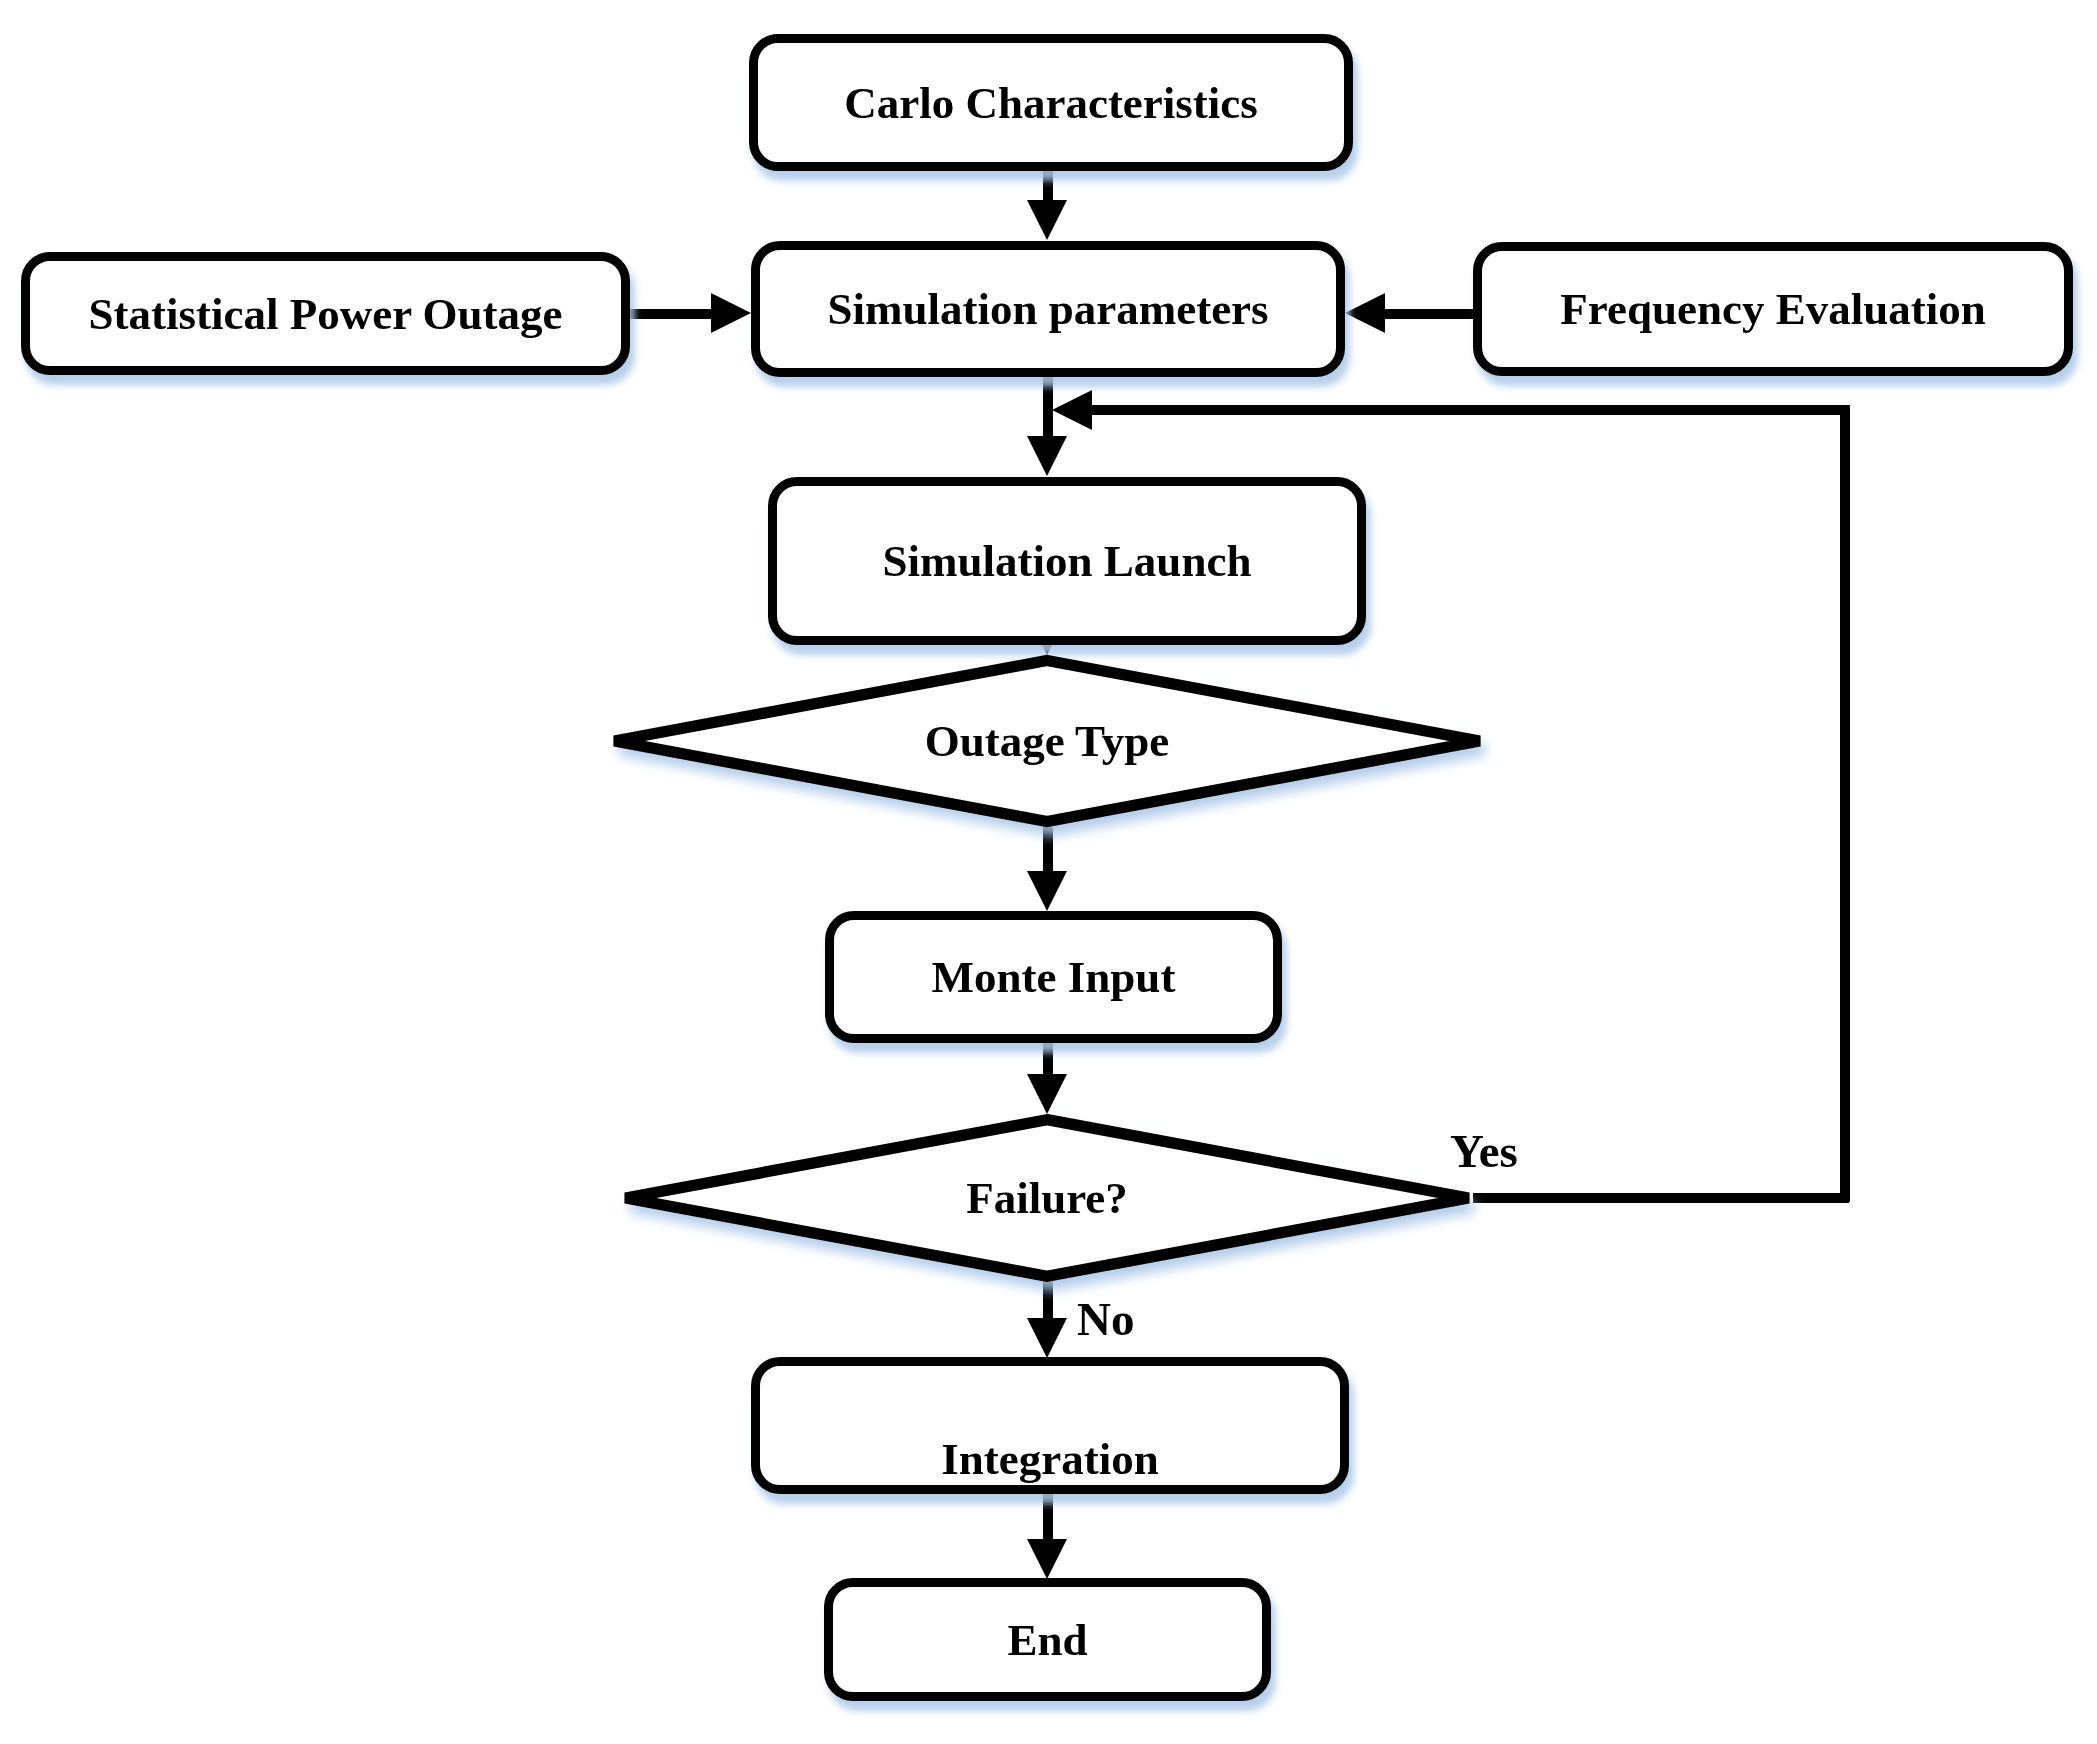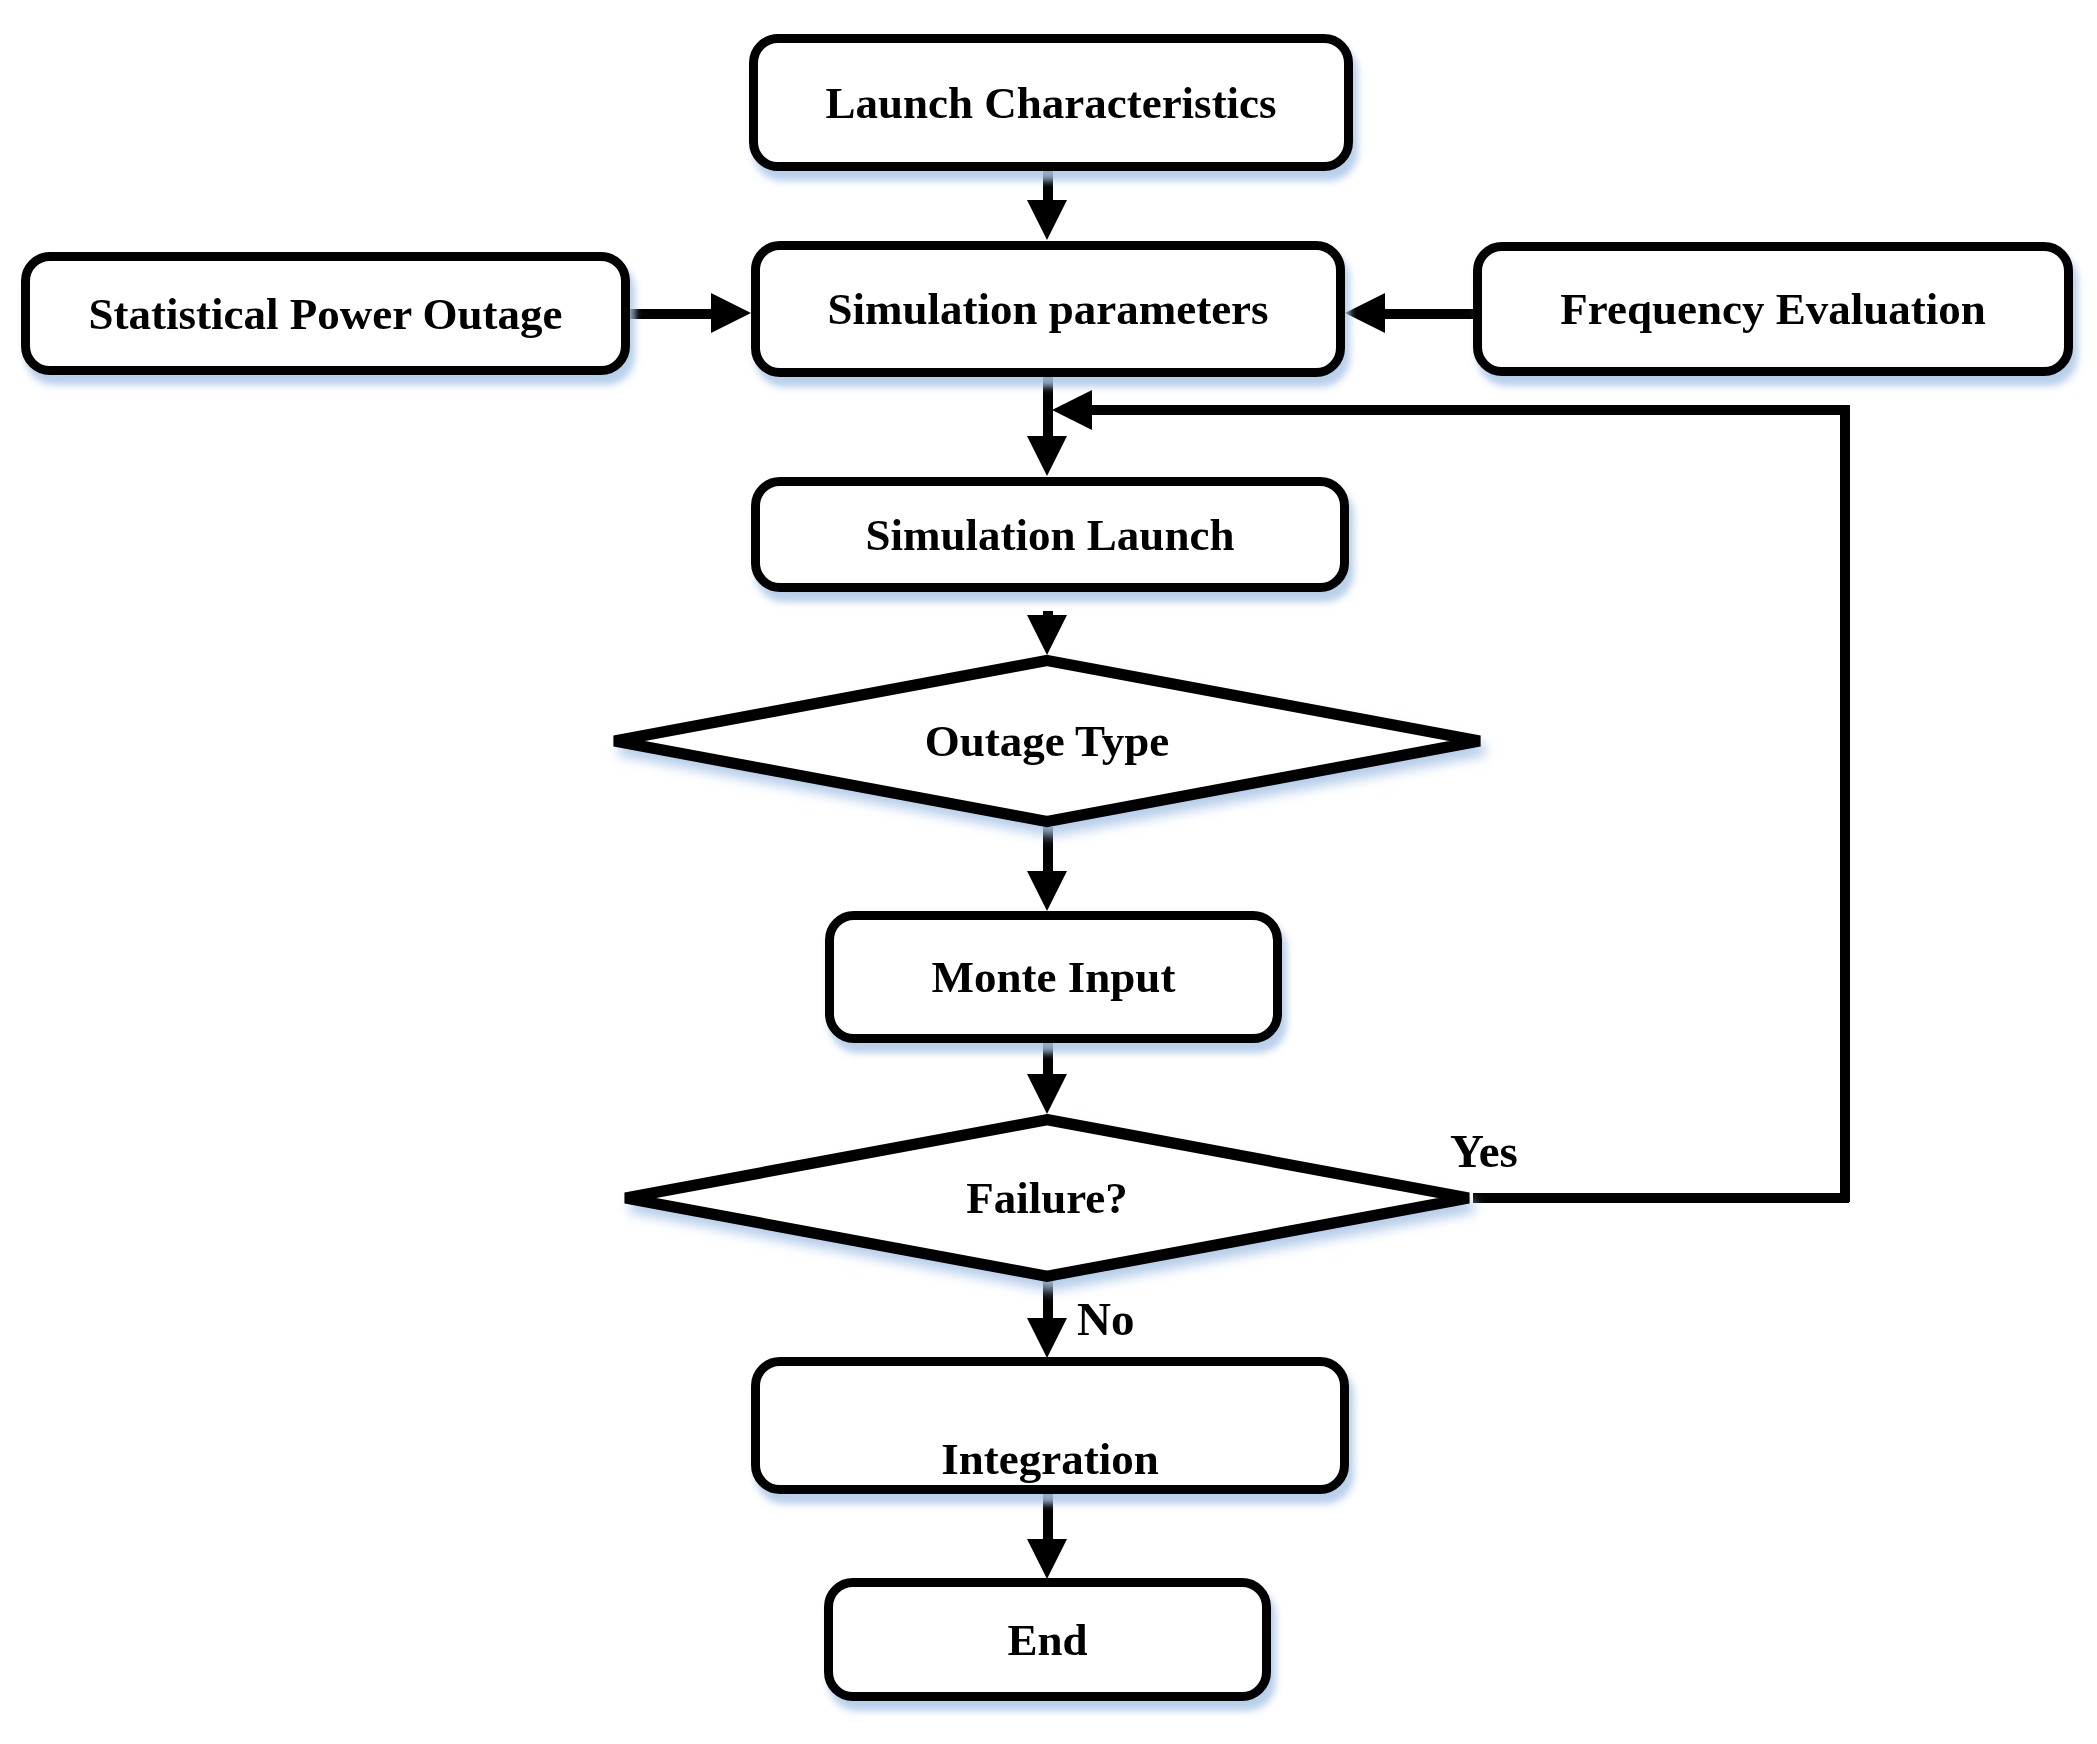--- a/index.html
+++ b/index.html
@@ -103,36 +103,36 @@
   <div class="vline" style="left:1043px; top:1281px; width:9.7px; height:40px;"></div>
   <div class="arrow-down" style="left:1027px; top:1318px;"></div>
 
   <div class="vline" style="left:1043px; top:1493px; width:9.7px; height:50px;"></div>
   <div class="arrow-down" style="left:1027px; top:1539px;"></div>
 
   <div class="edge-label" style="left:1450px; top:1124px;">Yes</div>
   <div class="edge-label" style="left:1077px; top:1292px;">No</div>
 
   <div class="node-rect" style="left:749px; top:34px; width:604px; height:137px;">
-    <span class="node-label">Launch Characteristics</span>
+    <span class="node-label">Carlo Characteristics</span>
   </div>
 
   <div class="node-rect" style="left:21px; top:252px; width:609px; height:123px;align-items:center;">
     <span class="node-label">Statistical Power Outage</span>
   </div>
 
   <div class="node-rect" style="left:751px; top:241px; width:594px; height:136px;">
     <span class="node-label">Simulation parameters</span>
   </div>
 
   <div class="node-rect" style="left:1473px; top:242px; width:600px; height:134px;">
     <span class="node-label">Frequency Evaluation</span>
   </div>
 
-  <div class="node-rect" style="left:751px; top:477px; width:598px; height:115px;">
+  <div class="node-rect" style="left:768px; top:477px; width:598px; height:168px;">
     <span class="node-label">Simulation Launch</span>
   </div>
 
   <div class="diamond-box" style="left:607px; top:654px; width:880px; height:174px;">
     <svg width="880" height="174" viewBox="0 0 1090 216">
       <polygon points="545,8 1082,108 545,208 8,108" fill="#ffffff" stroke="#000000" stroke-width="14"></polygon>
     </svg>
     <span class="node-label">Outage Type</span>
   </div>
 

